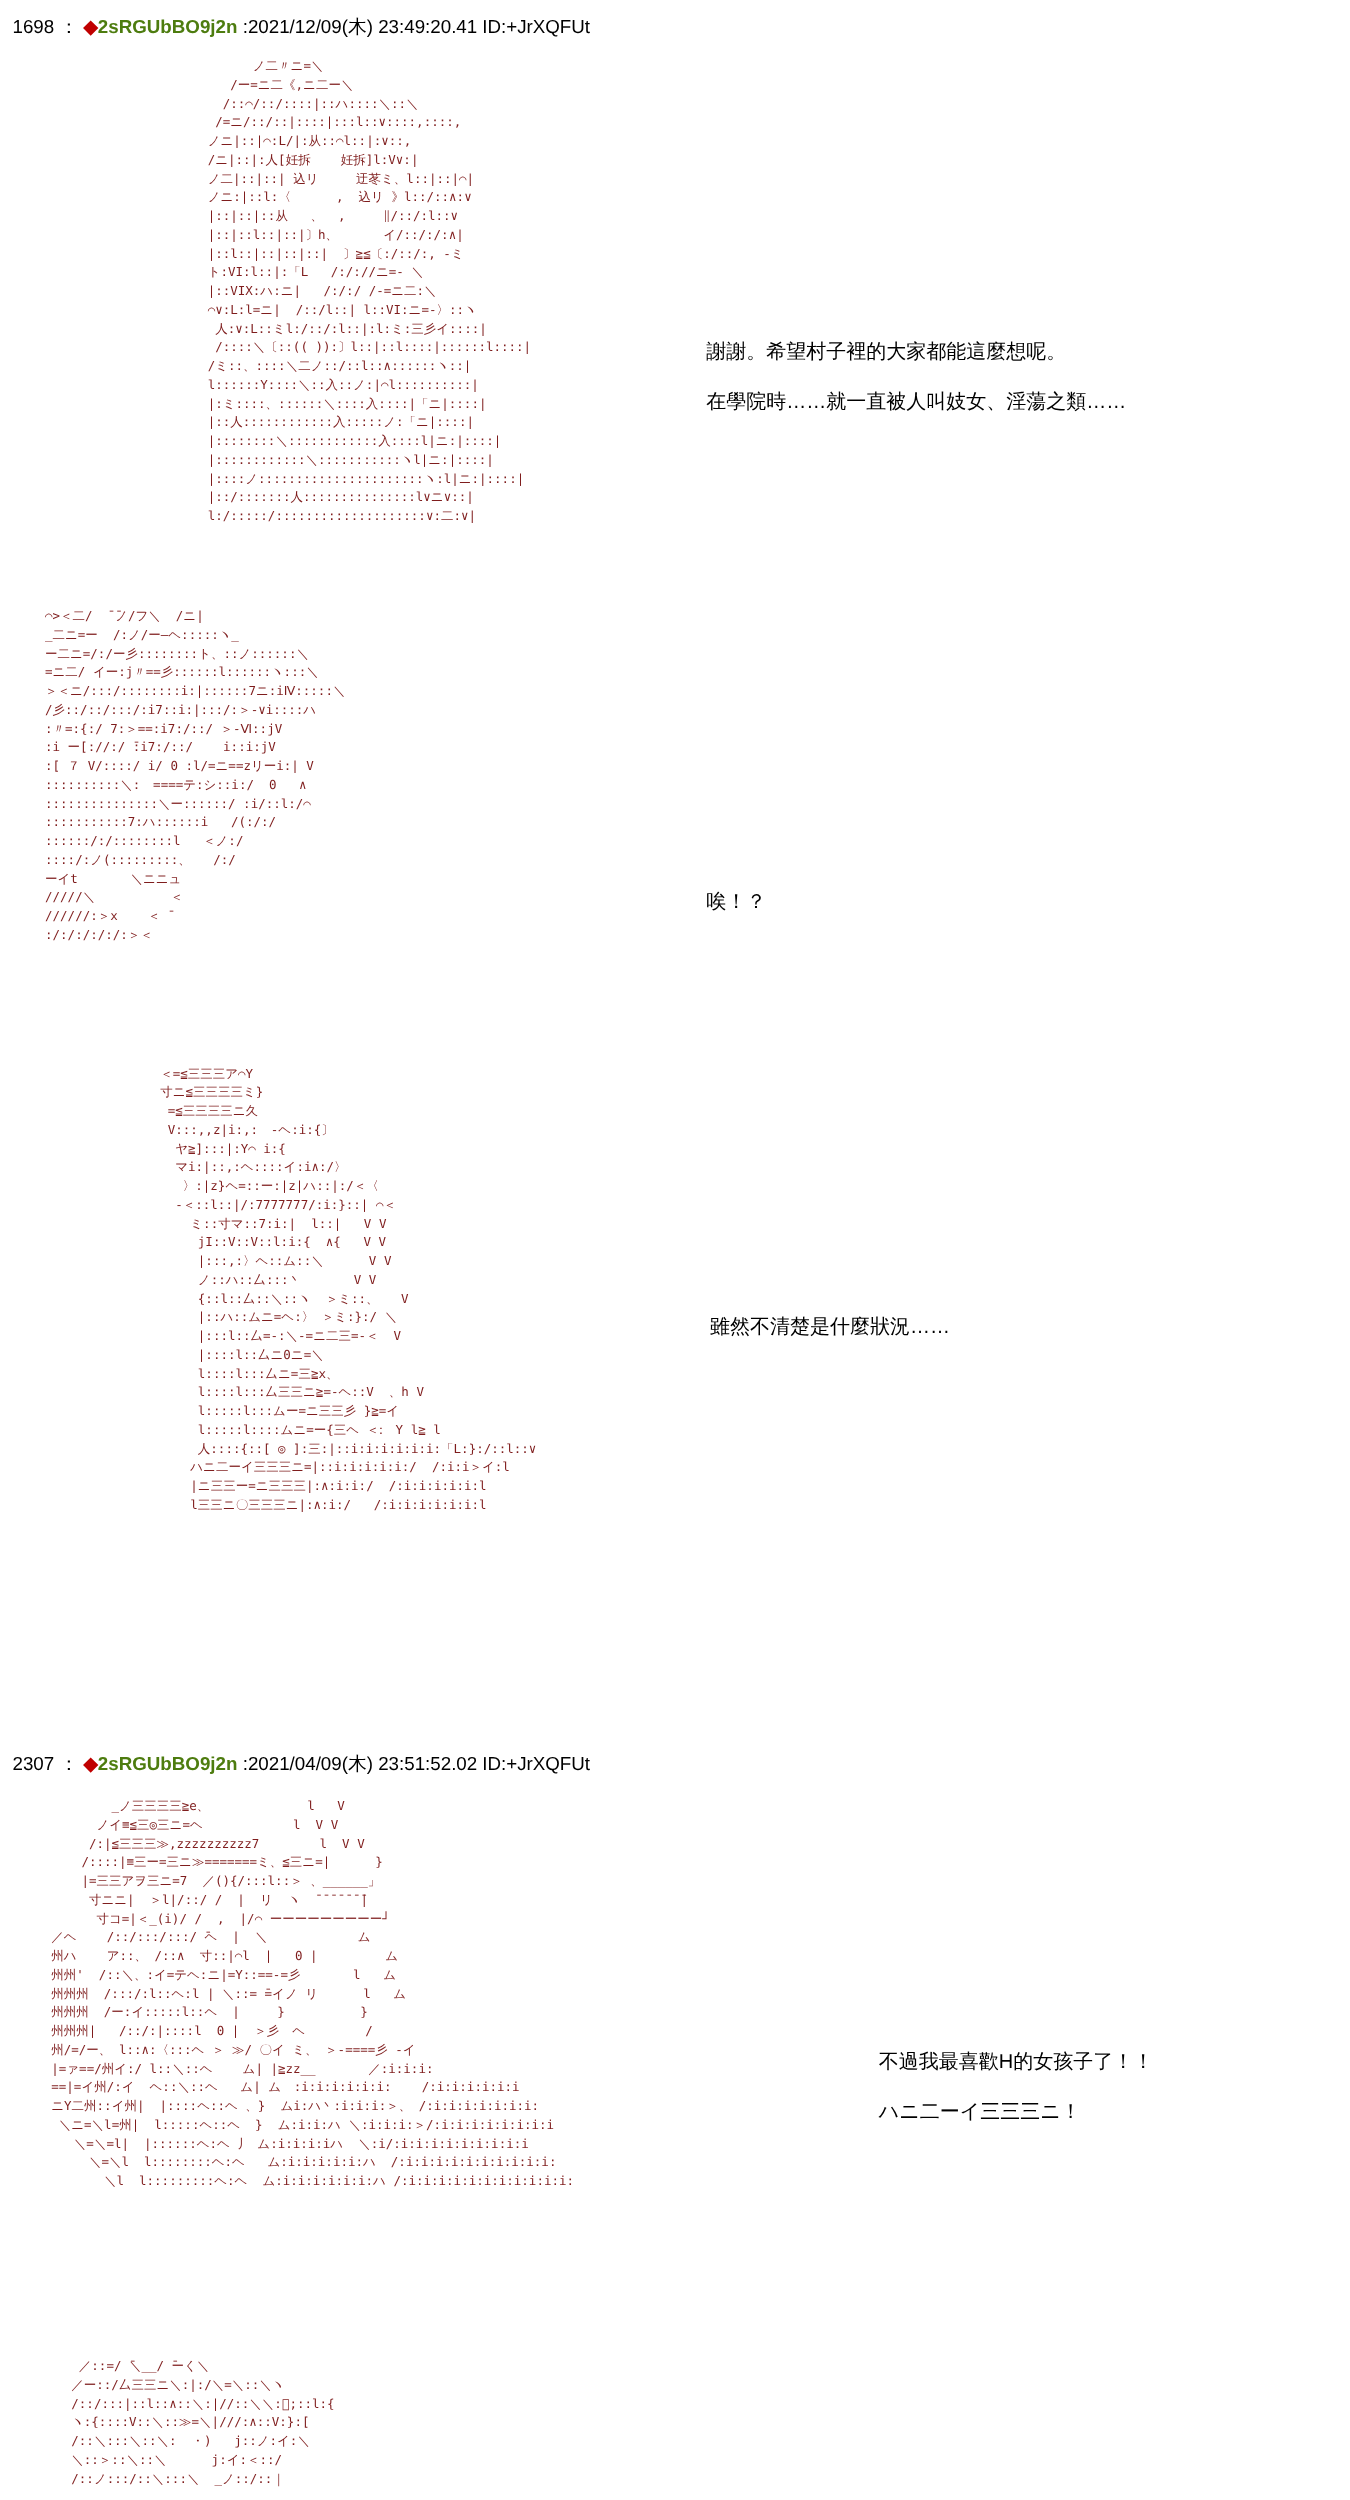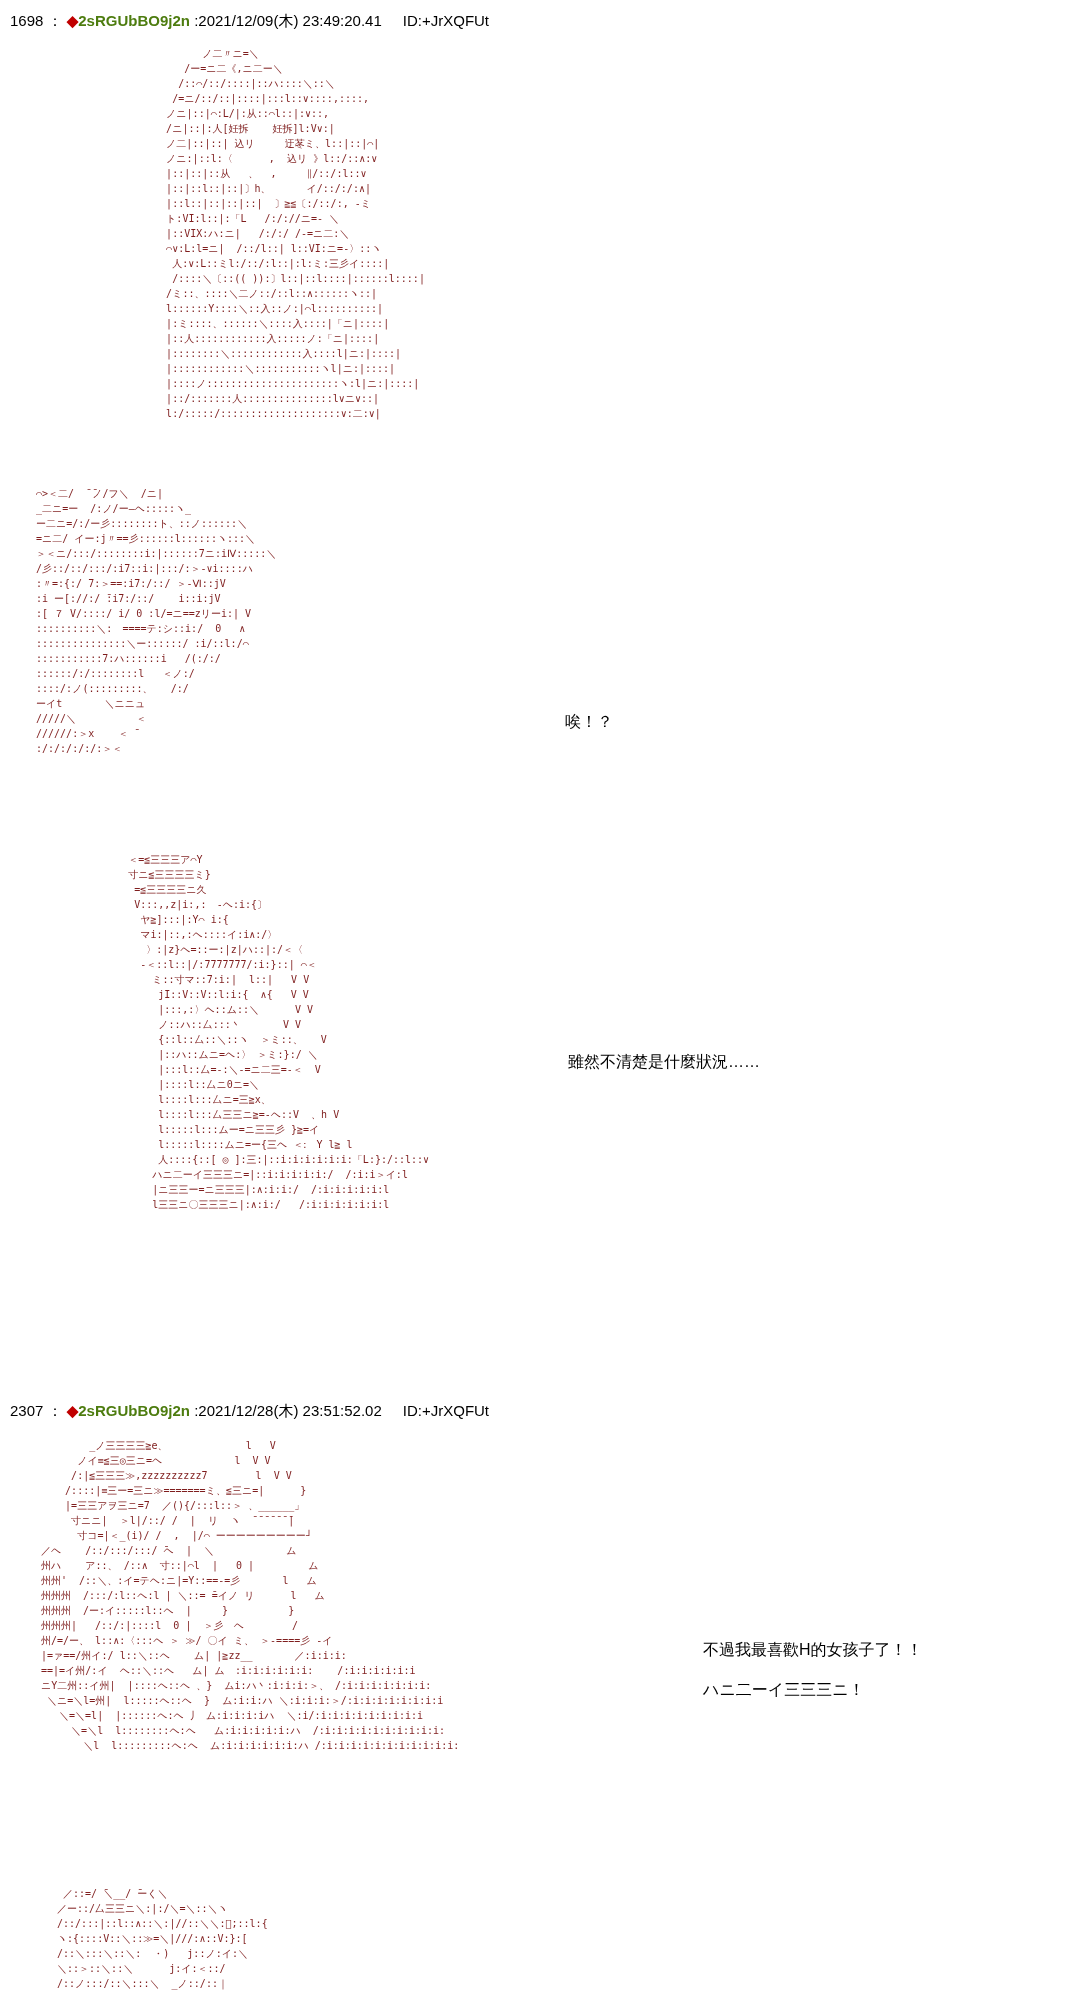--- a/index.html
+++ b/index.html
@@ -18,21 +18,21 @@
     left: 10px;
     font-size: 15px;
     white-space: nowrap;
     color: #000000;
   }
   .post-number { color: #000000; }
   .sep { color: #000000; }
   .diamond { color: #c00000; font-weight: bold; }
   .trip-name { color: #4d7c0f; font-weight: bold; }
   .meta { color: #000000; }
-  .post-id { margin-left: 21px; text-align: center; }
+  .post-id { margin-left: 4px; text-align: center; }
   .aa {
     position: absolute;
     font-family: "DejaVu Sans Mono", monospace;
     font-size: 10px;
     line-height: 15px;
     white-space: pre;
     color: #7f1d1d;
     letter-spacing: 0;
   }
   .dlg {
@@ -74,20 +74,24 @@
       /ミ::、::::＼二ノ::/::l::∧::::::ヽ::|
       l::::::Y::::＼::入::ノ:|⌒l::::::::::|
       |:ミ::::、::::::＼::::入::::|「ニ|::::|
       |::人::::::::::::入:::::ノ:「ニ|::::|
       |::::::::＼::::::::::::入::::l|ニ:|::::|
       |::::::::::::＼:::::::::::ヽl|ニ:|::::|
       |::::ノ::::::::::::::::::::::ヽ:l|ニ:|::::|
       |::/:::::::人:::::::::::::::l∨ニ∨::|
       l:/:::::/::::::::::::::::::::∨:二:∨|</pre>
 
+  <div class="dlg" style="left:565px; top:272px">
+    <div class="dlg-line">謝謝。希望村子裡的大家都能這麼想呢。</div>
+    <div class="dlg-line">在學院時……就一直被人叫妓女、淫蕩之類……</div>
+  </div>
 
   <pre class="aa" style="left:30px; top:486px"> ⌒&gt;＜二/  ̄ ̄ノ/フ＼  /ニ|
  _二ニ=ー  /:ノ/ー―ヘ:::::ヽ_
  ー二ニ=/:/ー彡::::::::ト、::ノ::::::＼
  =ニ二/ イー:j〃==彡::::::l::::::ヽ:::＼
  ＞＜ニ/:::/::::::::i:|::::::7ニ:iⅣ:::::＼
  /彡::/::/:::/:i7::i:|:::/:＞-∨i::::ハ
  :〃=:{:/ 7:＞==:i7:/::/ ＞-Ⅵ::jV
  :i ー[://:/ ̄:i7:/::/    i::i:jV
  :[ ７ V/::::/ i/ 0 :l/=ニ==zリーi:| V
@@ -131,21 +135,21 @@
             l三三ニ〇三三三ニ|:∧:i:/   /:i:i:i:i:i:i:l</pre>
 
   <div class="dlg" style="left:568px; top:1052px">
     <div class="dlg-line">雖然不清楚是什麼狀況……</div>
   </div>
 
   <div class="post-header" style="top:1402px">
     <span class="post-number">2307</span>
     <span class="sep">：</span>
     <span class="diamond">◆</span><span class="trip-name">2sRGUbBO9j2n</span>
-    <span class="meta">:2021/12/28(木) 23:51:52.02</span><span class="meta post-id">ID:+JrXQFUt</span>
+    <span class="meta">:2021/04/09(木) 23:51:52.02</span><span class="meta post-id">ID:+JrXQFUt</span>
   </div>
 
   <pre class="aa" style="left:35px; top:1438px">         _ノ三三三三≧e、             l   V
        ノイ≡≦三◎三ニ=ヘ            l  V V
       /:|≦三三三≫,zzzzzzzzzz7        l  V V
      /::::|≡三ー=三ニ≫=======ミ、≦三ニ=|      }
      |=三三アヲ三ニ=7  ／(){/:::l::＞ 、______」
       寸ニニ|  ＞l|/::/ /  |  リ  ヽ  ̄ ̄ ̄ ̄ ̄ ̄ ̄|
        寸コ=|＜_(i)/ /  ,  |/⌒ ーーーーーーーーー┘
  ／ヘ    /::/:::/:::/ ̄ヘ  |  ＼            ム

